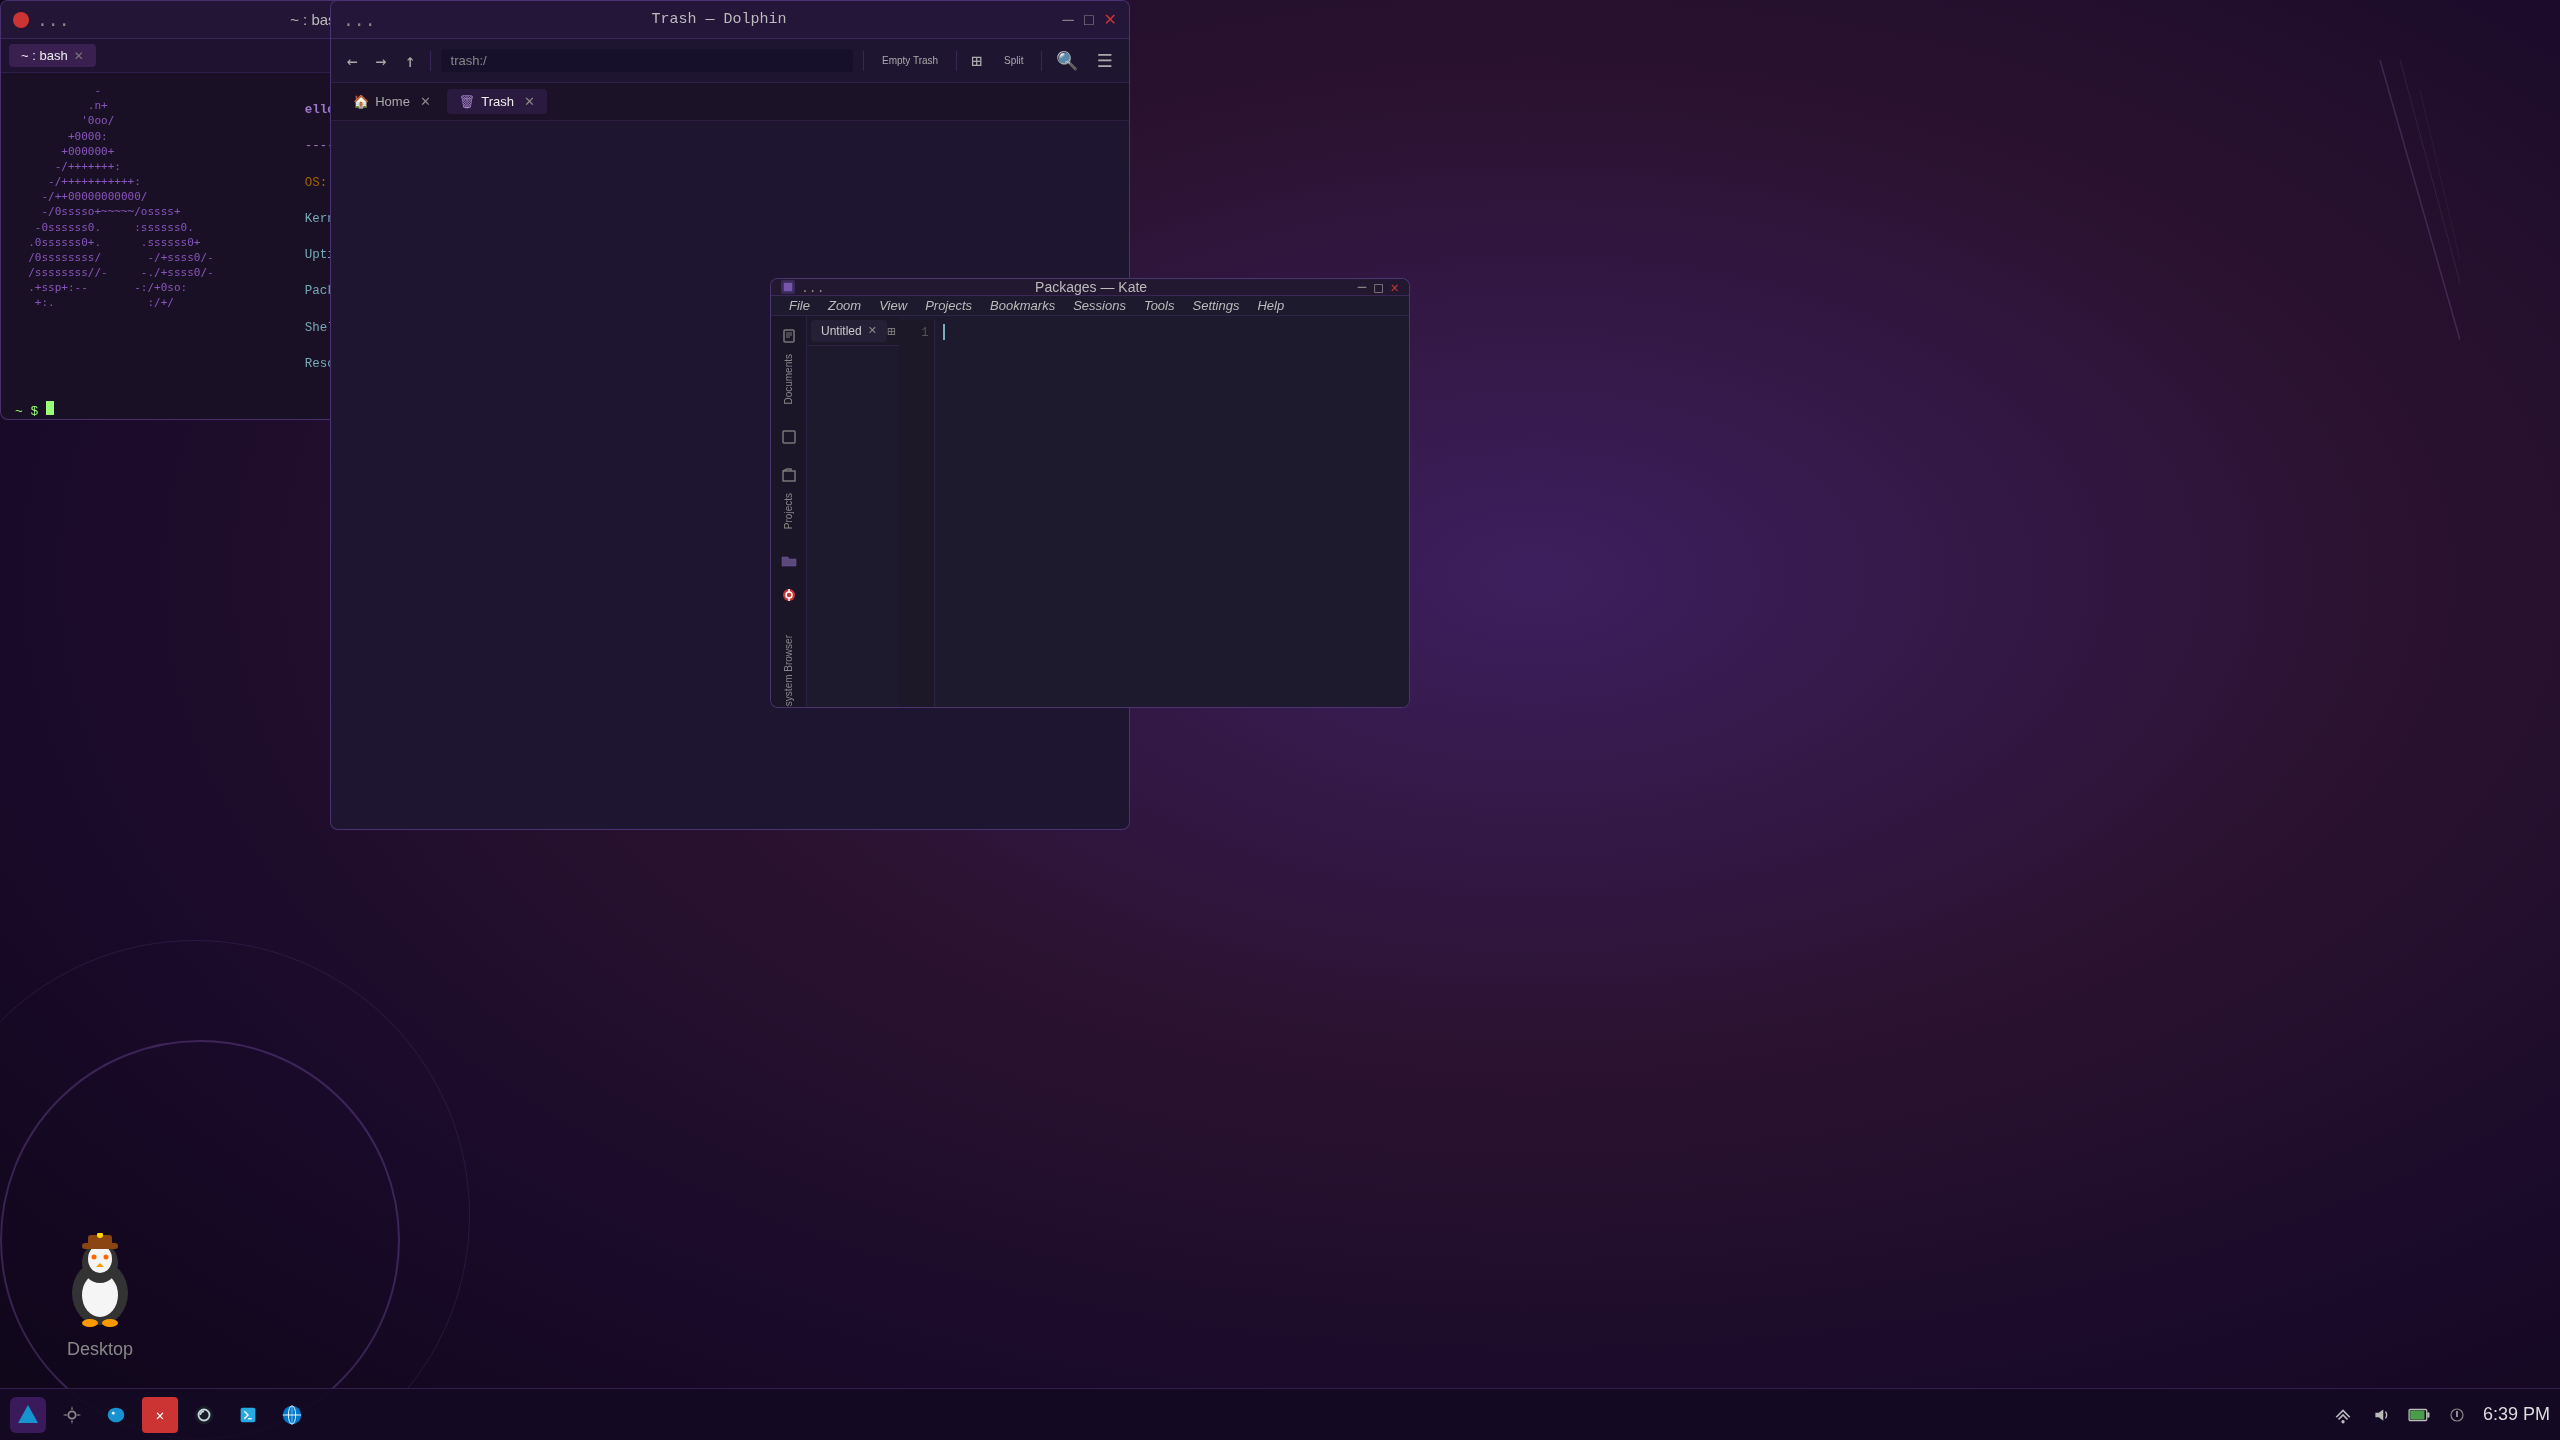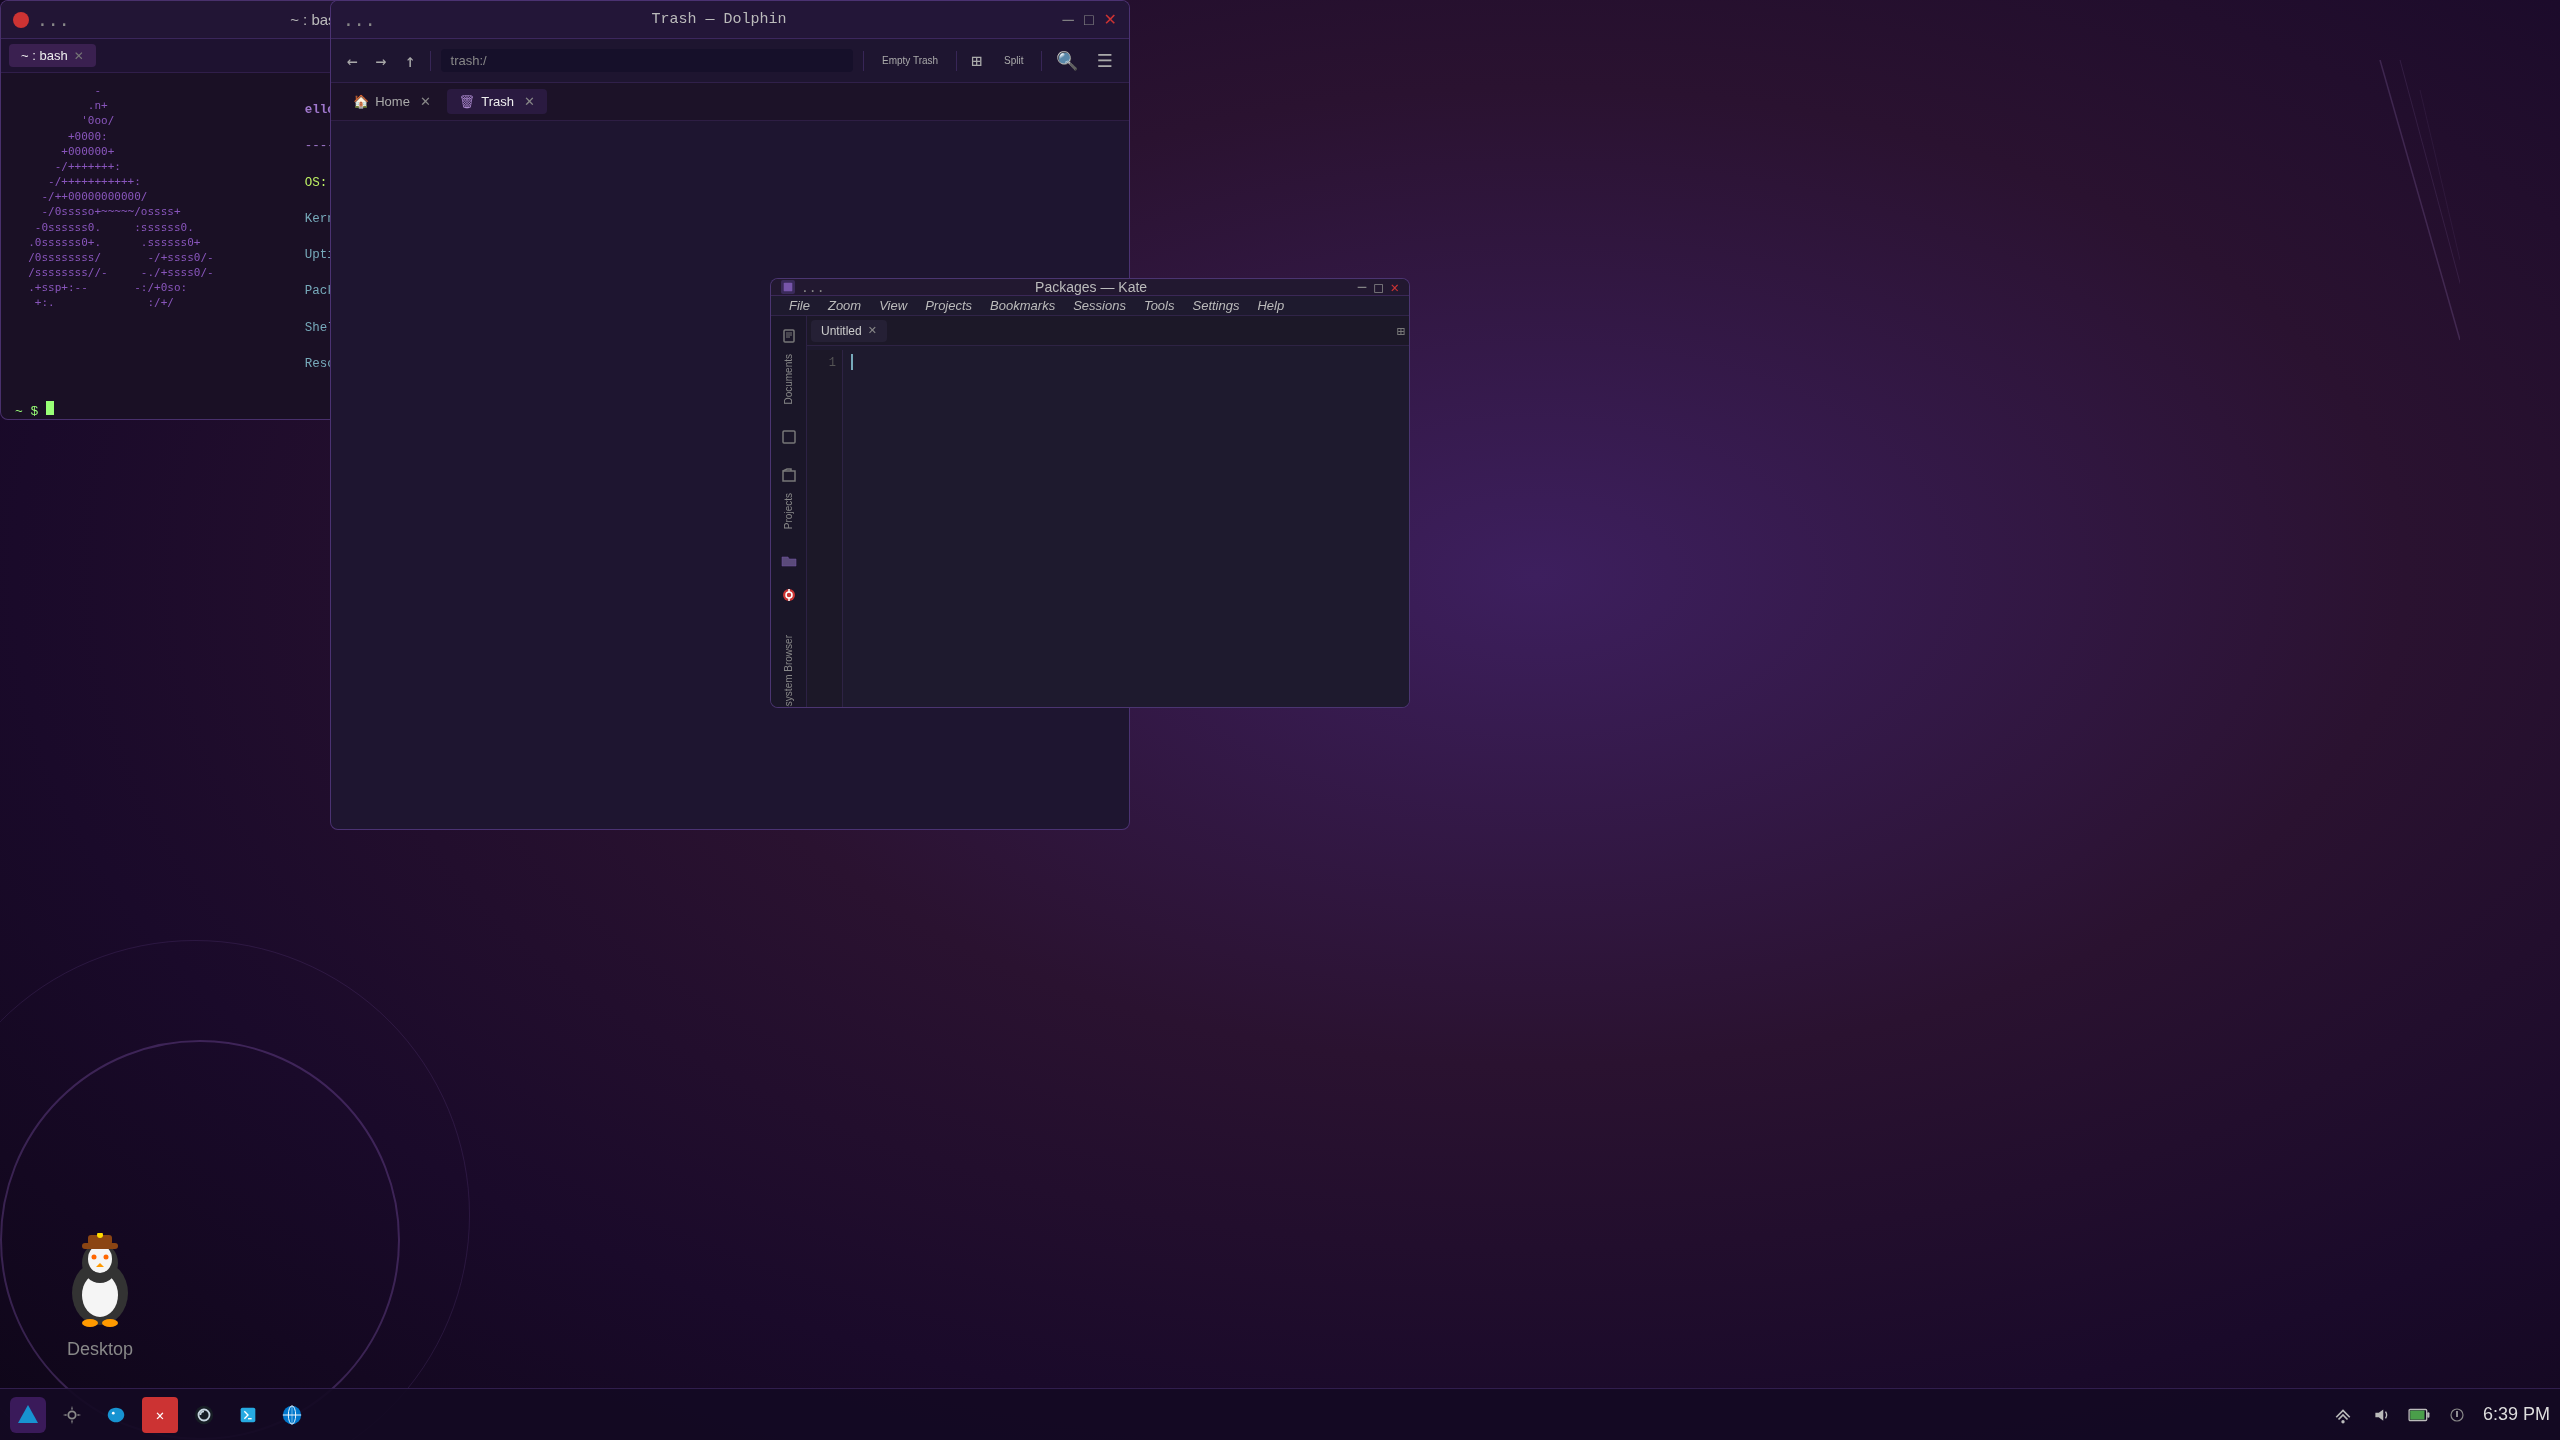--- a/index.html
+++ b/index.html
@@ -445,21 +445,21 @@
       text-orientation: mixed;
       transform: rotate(180deg);
       color: #888;
       font-size: 10px;
       font-family: sans-serif;
       padding: 4px 2px;
     }
     .kate-editor-area {
       flex: 1;
       display: flex;
-      flex-direction: column;
+      flex-direction: row;
     }
     .kate-tab-bar {
       height: 30px;
       background: #1c1828;
       display: flex;
       align-items: center;
       padding: 0 4px;
       border-bottom: 1px solid rgba(120,80,180,0.2);
     }
     .kate-tab {
@@ -587,21 +587,21 @@
    -0ssssss0.     :ssssss0.
   .0ssssss0+.      .ssssss0+
   /0ssssssss/       -/+ssss0/-
   /ssssssss//-     -./+ssss0/-
   .+ssp+:--       -:/+0so:
    +:.              :/+/</pre>
 
         <div class="neofetch-info">
           <span style="color:#9f77cc;font-weight:bold;">elloquin@archlinux</span><br>
           <span style="color:#9f77cc;">--------------------</span><br>
-          <span style="color:#bef264;">OS: </span><span style="color:#ddd;">Arch Linux x86_64</span><br>
+          <span style="color:#a16207;">OS: </span><span style="color:#ddd;">Arch Linux x86_64</span><br>
           <span style="color:#7ab;">Kernel: </span><span style="color:#ddd;">5.13.13-zen1-1-zen</span><br>
           <span style="color:#7ab;">Uptime: </span><span style="color:#ddd;">1 hour, 52 mins</span><br>
           <span style="color:#7ab;">Packages: </span><span style="color:#ddd;">797 (pacman)</span><br>
           <span style="color:#7ab;">Shell: </span><span style="color:#ddd;">bash 5.1.8</span><br>
           <span style="color:#7ab;">Resolution: </span><span style="color:#ddd;">2560x1440</span><br>
           <br>
           <br>
           <br>
           <br>
           <br>

